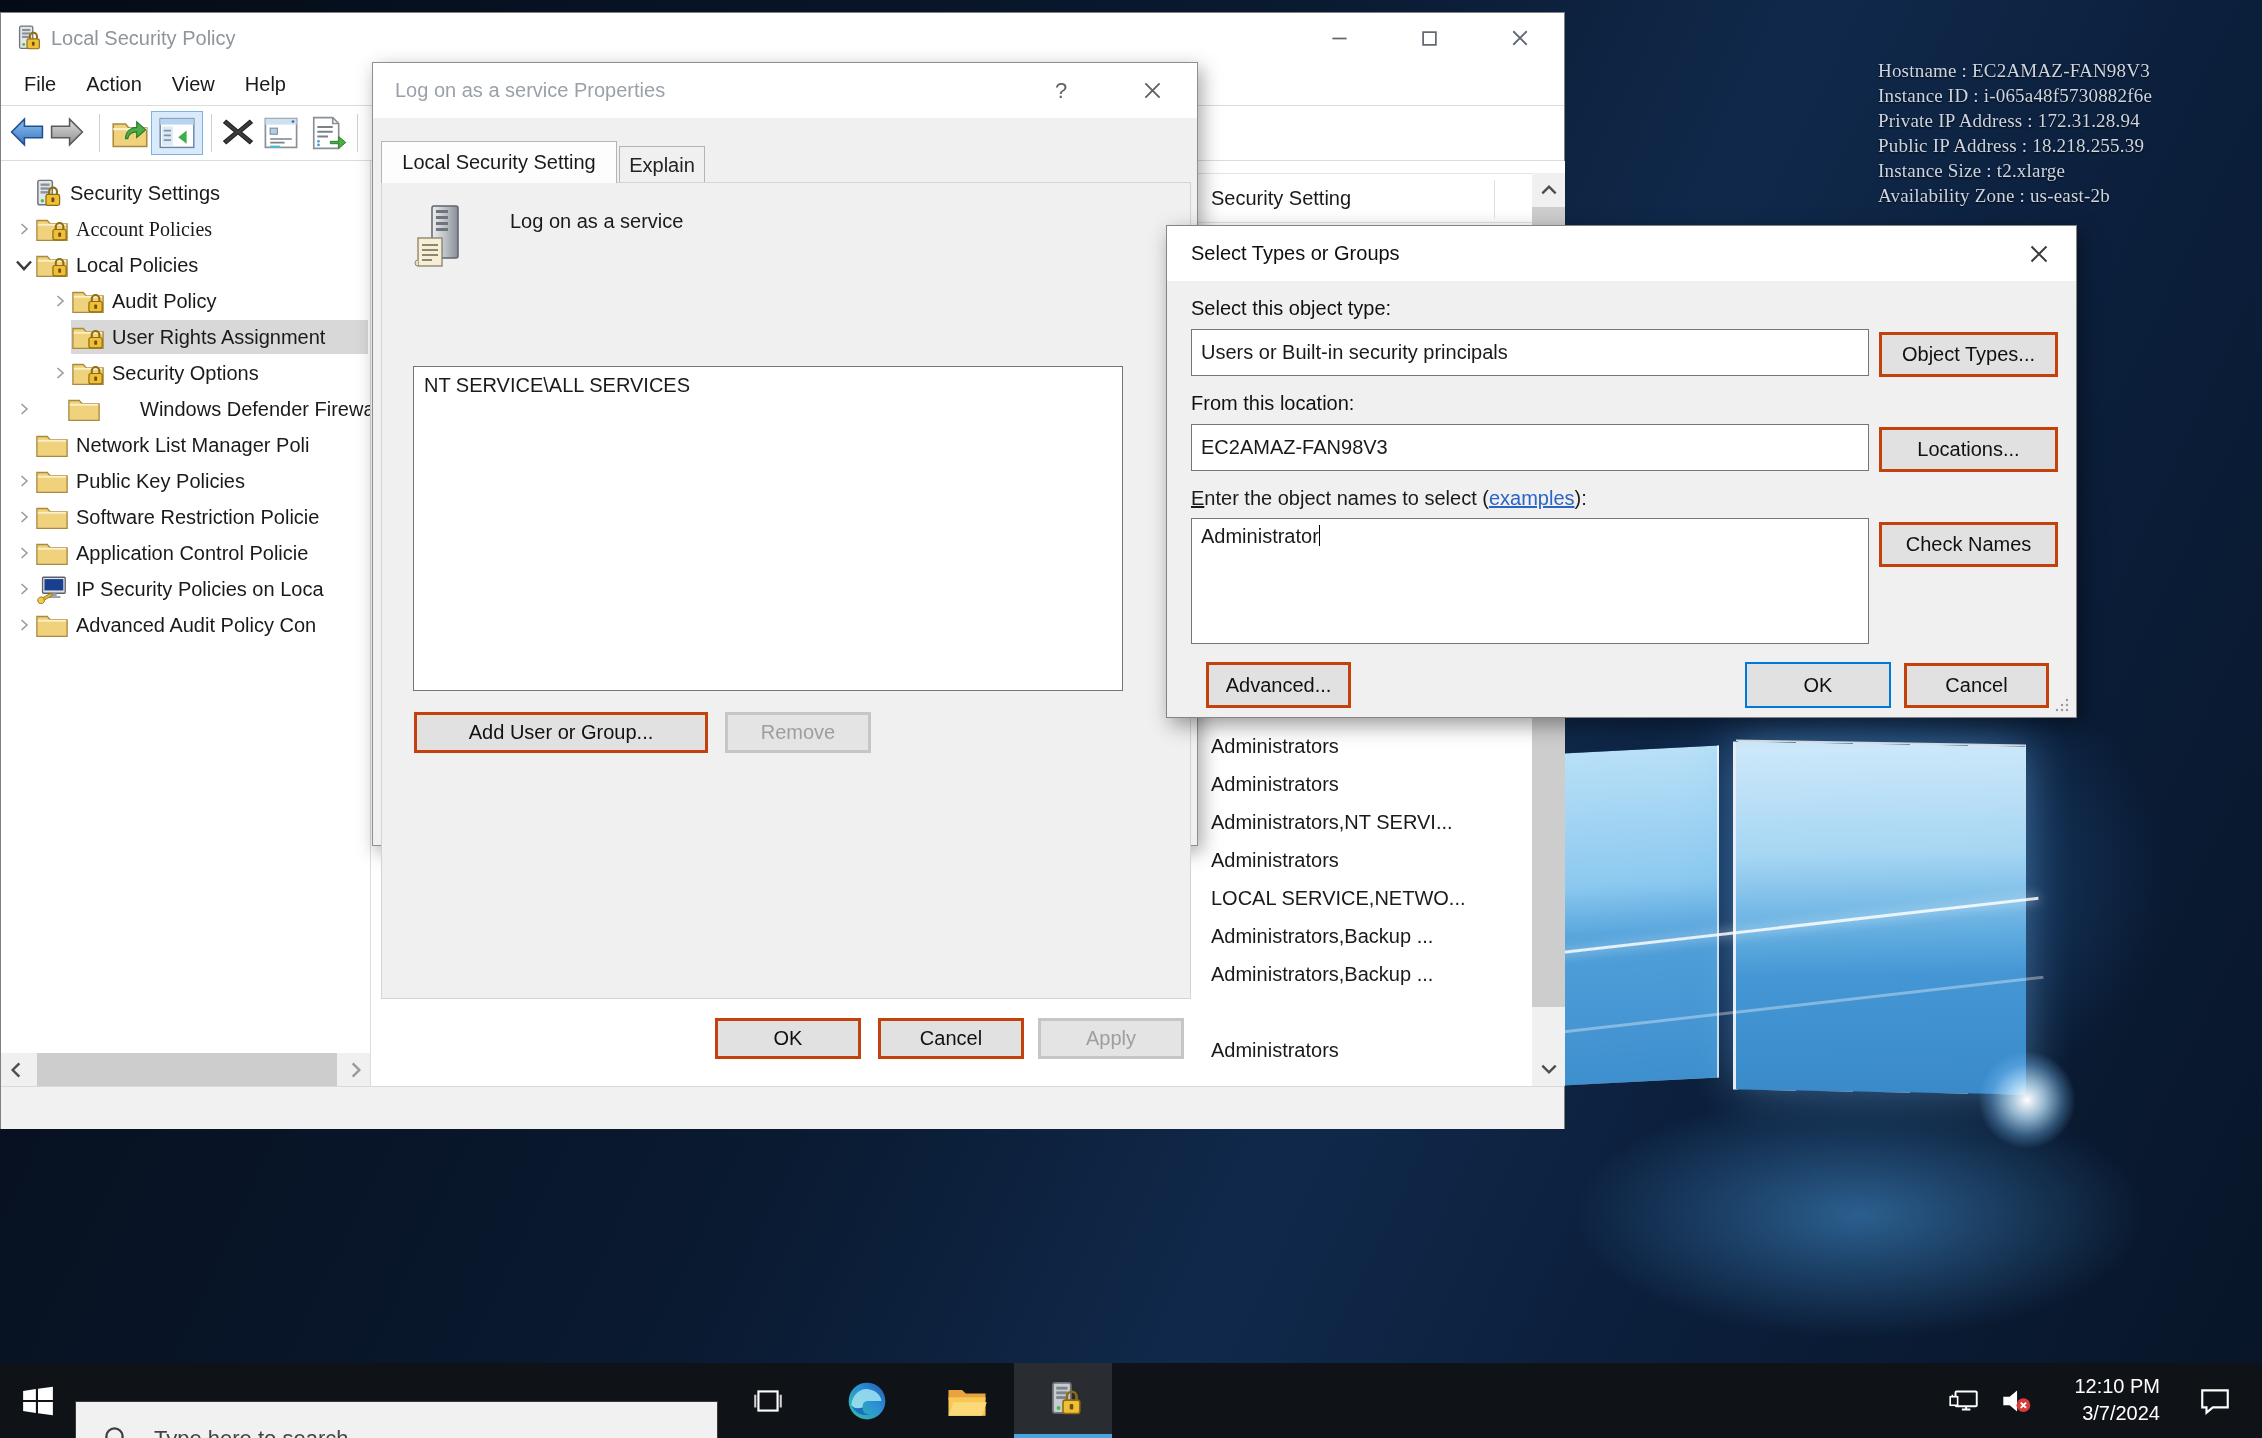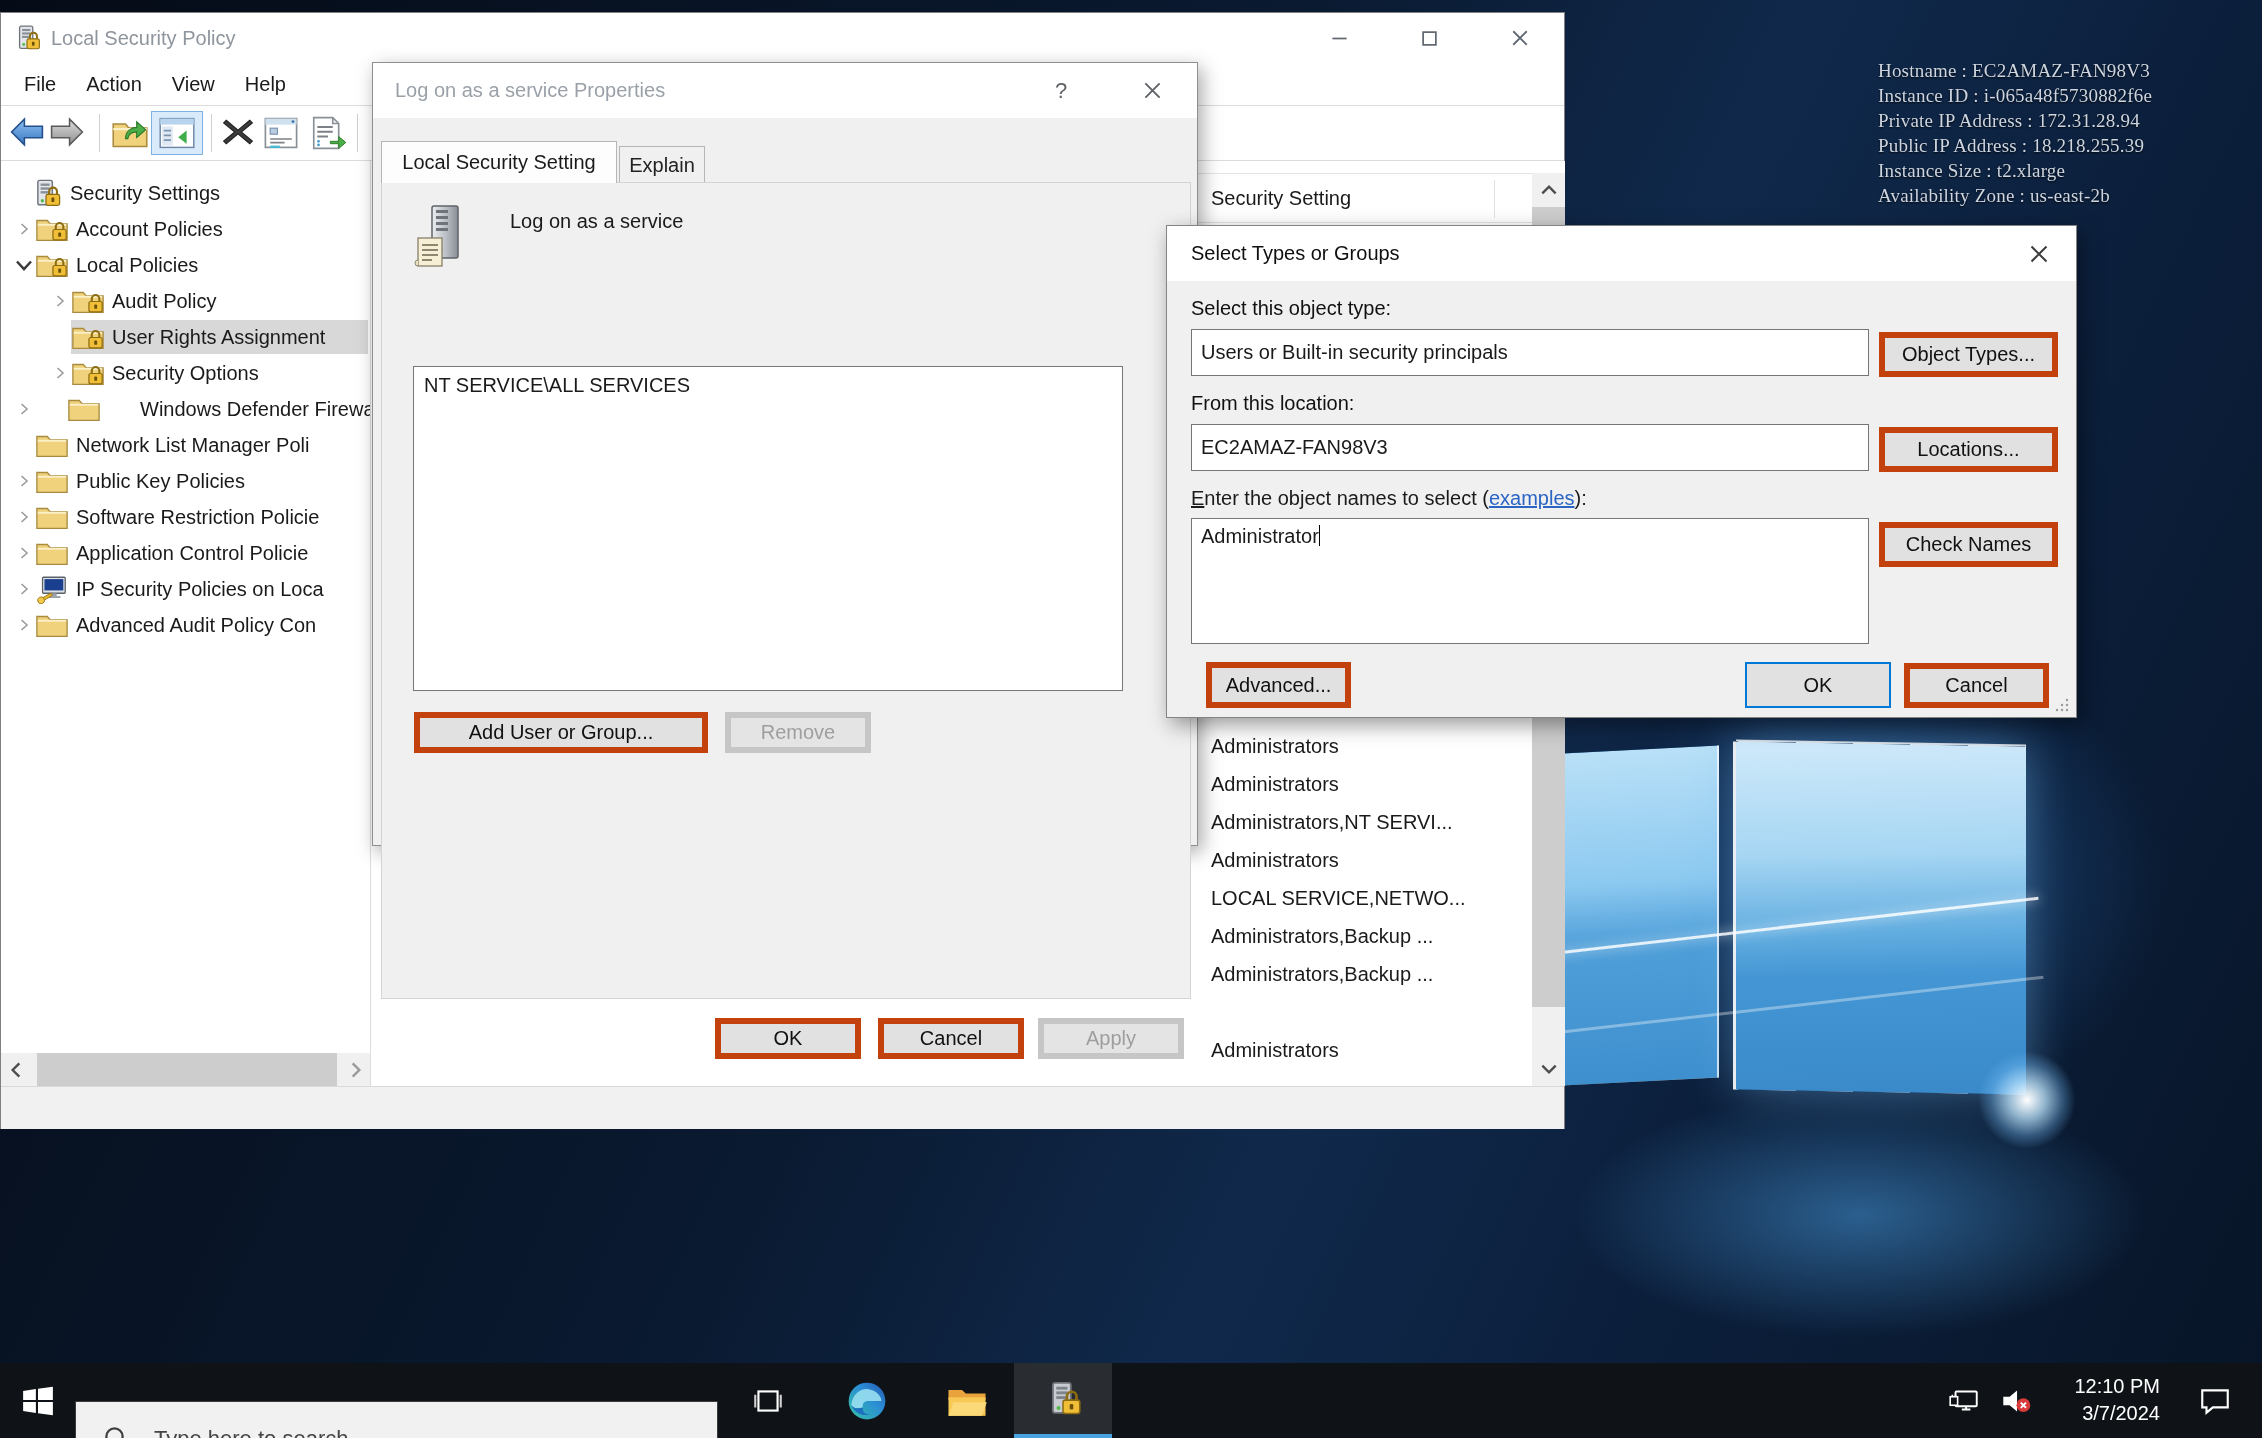--- a/index.html
+++ b/index.html
@@ -24,21 +24,21 @@
   .beam2 { position:absolute; left:1545px; top:1004px; width:500px; height:3px;
     background:rgba(255,255,255,.35); transform:rotate(-6.5deg); }
   .star { position:absolute; left:1962px; top:1035px; width:130px; height:130px;
     background:radial-gradient(closest-side, #ffffff, rgba(190,230,255,.75) 28%, rgba(120,190,245,.35) 55%, transparent 75%); }
   .floorglow { position:absolute; left:1480px; top:1050px; width:760px; height:330px;
     background:radial-gradient(closest-side, rgba(70,150,215,.55), transparent 75%); }
   .sysinfo { position:absolute; left:1878px; top:58px; font-size:19px; line-height:25px;
     color:#cdd5e0; text-shadow:0 1px 2px rgba(0,0,0,.85); letter-spacing:.2px;font-family:Liberation Serif, serif; }
 
   
-  .btn { background:#e1e1e1; border:6px solid #c2410c; font-size:20px; color:#111;
+  .btn { background:#e1e1e1; border:3px solid #c2410c; font-size:20px; color:#111;
     display:flex; align-items:center; justify-content:center; position:absolute; }
   .btn.disabled { color:#9e9e9e; background:#e4e4e4; border-color:#c6c6c6; }
   .btn.focused { border:2px solid #0078d7; }
   .field { position:absolute; background:#fff; border:1px solid #767676; font-size:20px;
     display:flex; align-items:center; padding-left:9px; }
   .dlabel { position:absolute; font-size:20px; color:#111; }
 
   
   .mmc { position:absolute; left:0; top:12px; width:1565px; height:1117px; background:#fff;
     border:1px solid #808080; z-index:10; }
@@ -379,21 +379,21 @@
             </svg>
             <svg class="nicon" viewBox="0 0 36 30">
               <path d="M2 5.5 h11 l3.2 3.5 H34 V26.5 H2 Z" fill="#f0d17c" stroke="#a98a3f" stroke-width="1.4"></path>
               <path d="M3 10 H33" stroke="#fbf0c8" stroke-width="2"></path>
               <rect x="19" y="15" width="14" height="11" rx="2" fill="#f0bf37" stroke="#8d6c12" stroke-width="1.3"></rect>
               <path d="M22 15 v-2.8 a4 4 0 0 1 8 0 V15" fill="none" stroke="#8d6c12" stroke-width="2.2"></path>
               <rect x="24.6" y="18.2" width="3" height="4.6" rx="1" fill="#6b520c"></rect>
             </svg>
             <span class="tlabel">Local Policies</span>
           </div>
-          <div class="trow" style="top: 50px; padding-left: 12px;">
+          <div class="trow" style="top: 50px; padding-left: 12px; font-family: Liberation Serif, serif;">
             <svg class="exp" viewBox="0 0 10 14">
               <path d="M2.5 2 L8 7 L2.5 12" fill="none" stroke="#9b9b9b" stroke-width="1.6"></path>
             </svg>
             <svg class="nicon" viewBox="0 0 36 30">
               <path d="M2 5.5 h11 l3.2 3.5 H34 V26.5 H2 Z" fill="#f0d17c" stroke="#a98a3f" stroke-width="1.4"></path>
               <path d="M3 10 H33" stroke="#fbf0c8" stroke-width="2"></path>
               <rect x="19" y="15" width="14" height="11" rx="2" fill="#f0bf37" stroke="#8d6c12" stroke-width="1.3"></rect>
               <path d="M22 15 v-2.8 a4 4 0 0 1 8 0 V15" fill="none" stroke="#8d6c12" stroke-width="2.2"></path>
               <rect x="24.6" y="18.2" width="3" height="4.6" rx="1" fill="#6b520c"></rect>
             </svg>

